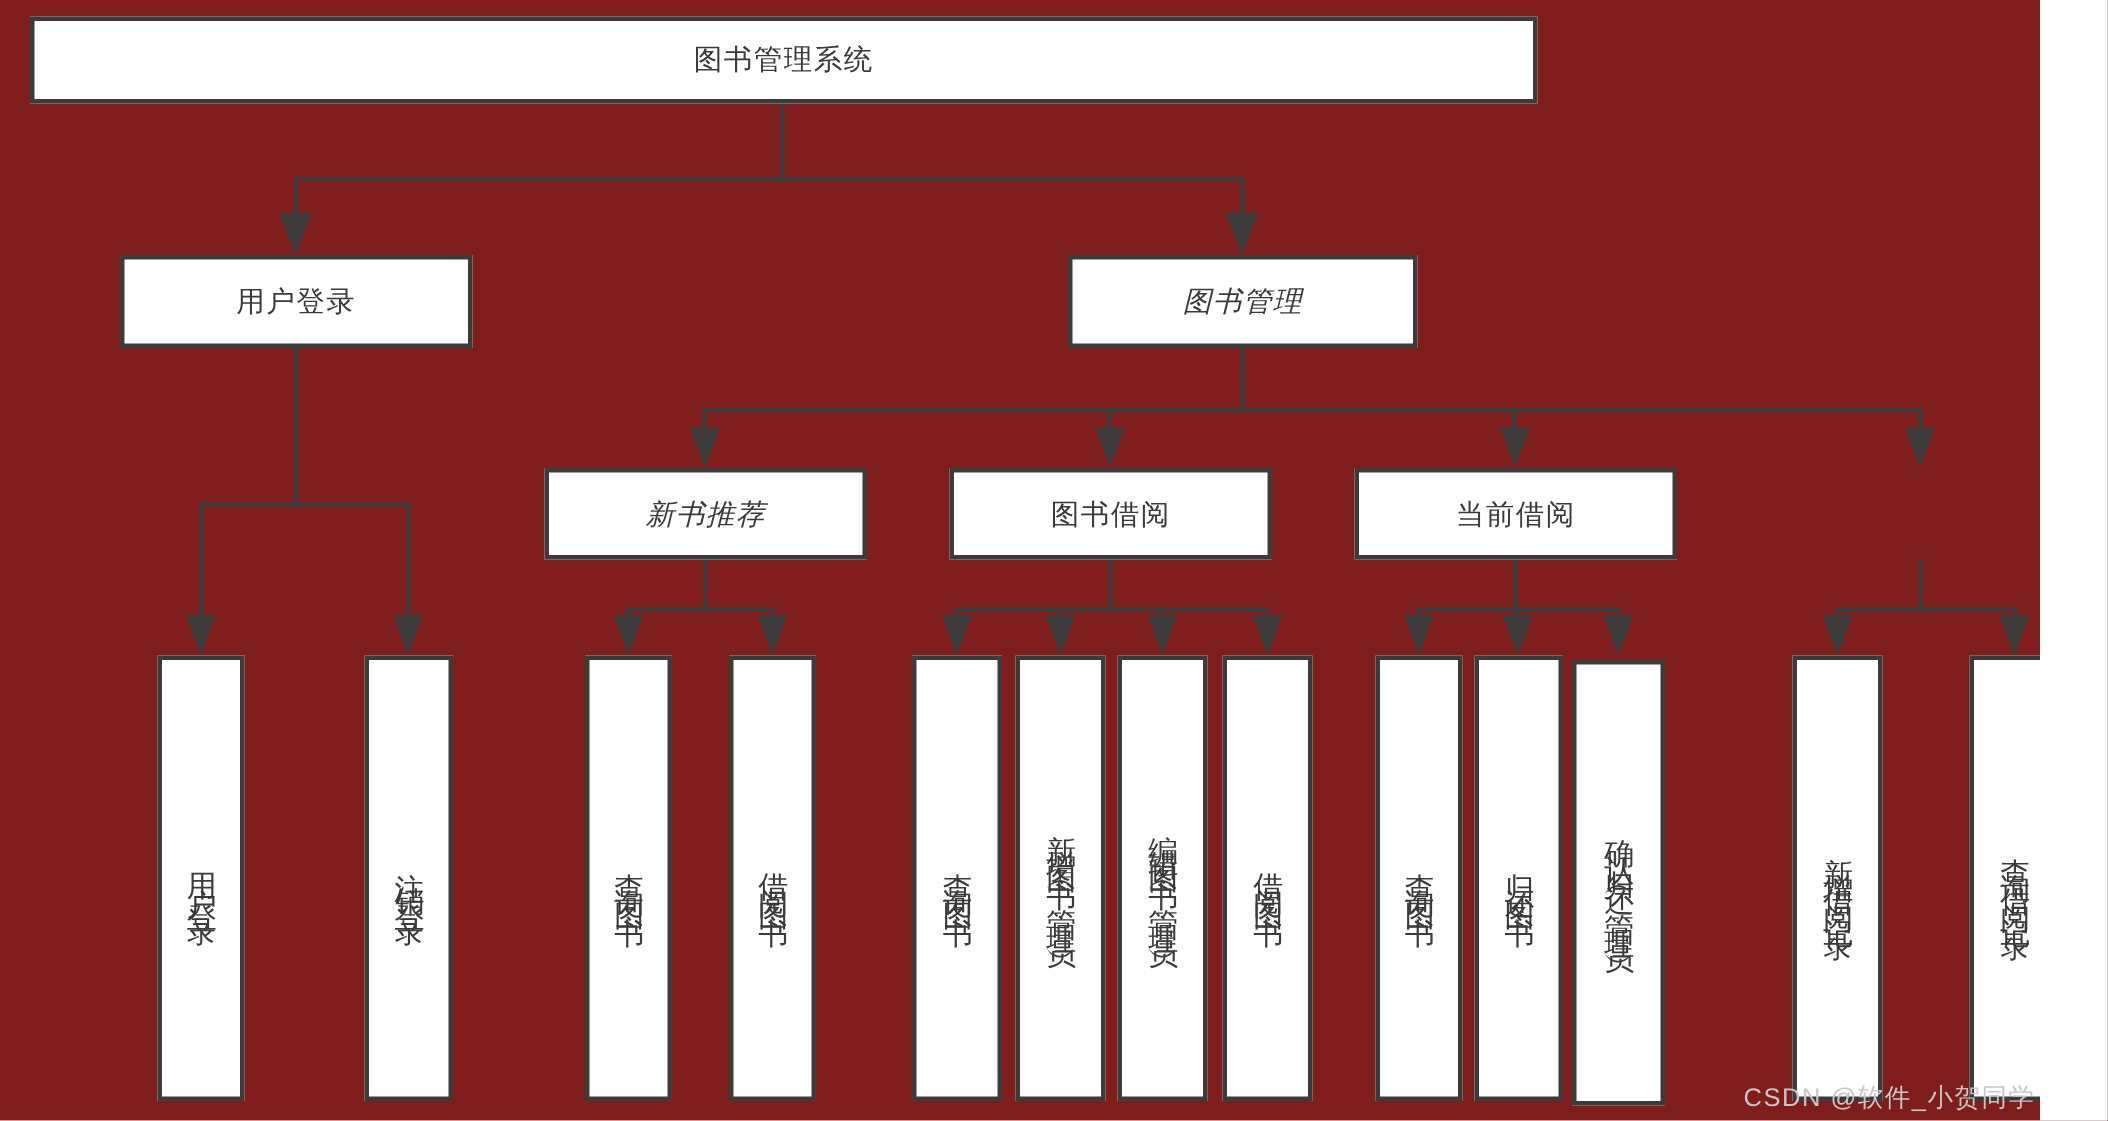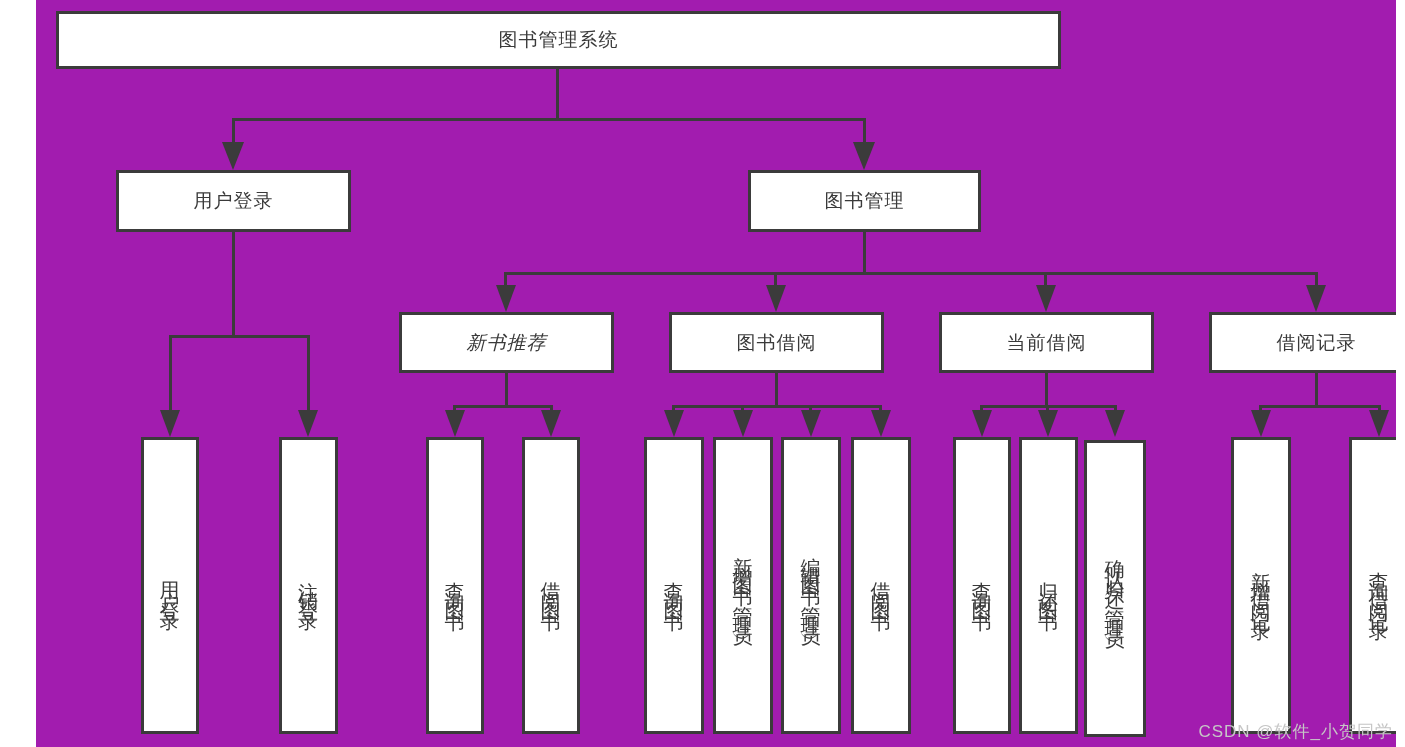--- a/index.html
+++ b/index.html
@@ -5,23 +5,22 @@
   html, body {
     margin: 0;
     padding: 0;
     background: #ffffff;
     font-family: "Liberation Sans", "DejaVu Sans", sans-serif;
   }
   #canvas {
     position: relative;
     width: 1360px;
     height: 747px;
-    background: #a21caf;
+    background: #7f1d1d;
     overflow: hidden;
-    margin-left: 36px;
   }
   .box {
     position: absolute;
     box-sizing: border-box;
     background: #ffffff;
     border: 3px solid #3b3b3b;
     color: #3a3a3a;
     display: flex;
     align-items: center;
     justify-content: center;
@@ -126,35 +125,32 @@
   <div class="line" style="left:1342px; top:408px; width:3px; height:7px;"></div>
   <div class="arrow" style="left:1333px; top:410px;"></div>
 
   <div class="box hbox" style="left:20px; top:11px; width:1005px; height:58px;">
     <span>图书管理系统</span>
   </div>
 
   <div class="box hbox" style="left:80px; top:170px; width:235px; height:62px;">
     <span>用户登录</span>
   </div>
-  <div class="box hbox" style="left:712px; top:170px; width:233px; height:62px;">
+  <div class="box hbox" style="left:712px; top:170px; width:233px; height:62px;font-style:italic;">
     <span>图书管理</span>
   </div>
 
   <div class="box hbox" style="left:363px; top:312px; width:215px; height:61px;font-style:italic;">
     <span>新书推荐</span>
   </div>
   <div class="box hbox" style="left:903px; top:312px; width:215px; height:61px;">
     <span>当前借阅</span>
   </div>
   <div class="box hbox" style="left:633px; top:312px; width:215px; height:61px;">
     <span>图书借阅</span>
-  </div>
-  <div class="box hbox" style="left:1173px; top:312px; width:215px; height:61px;">
-    <span>借阅记录</span>
   </div>
 
   <div class="box vbox" style="left:105px; top:437px; width:58px; height:297px;">
     <span>用户登录</span>
   </div>
   <div class="box vbox" style="left:243px; top:437px; width:59px; height:297px;">
     <span>注销登录</span>
   </div>
 
   <div class="box vbox" style="left:390px; top:437px; width:58px; height:297px;">

